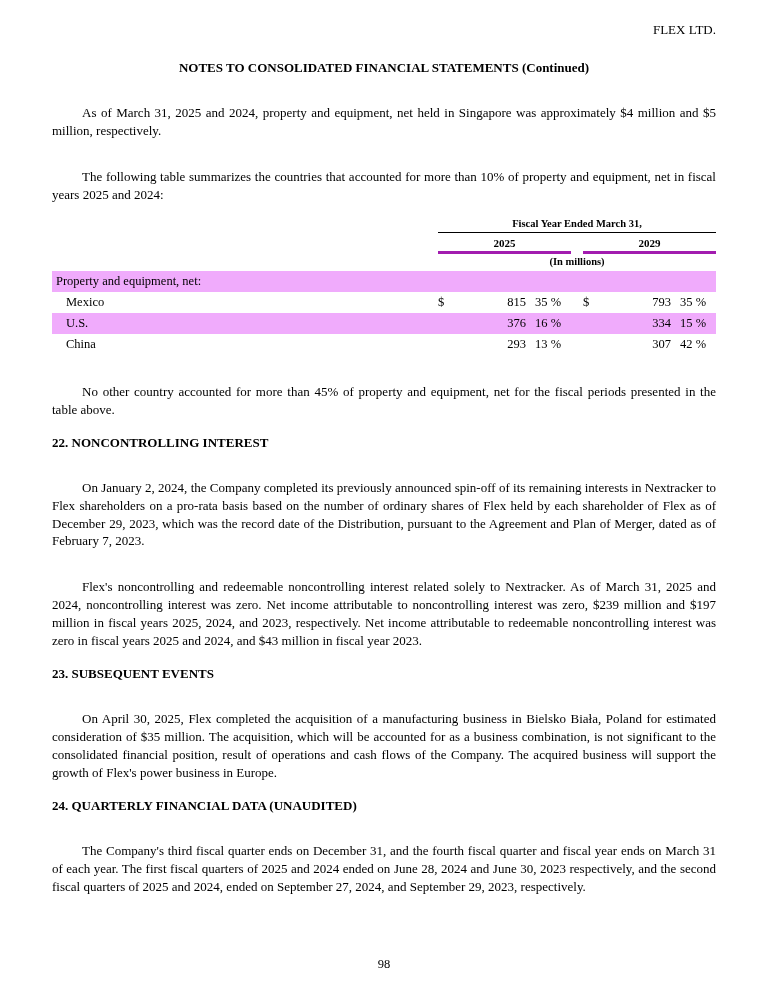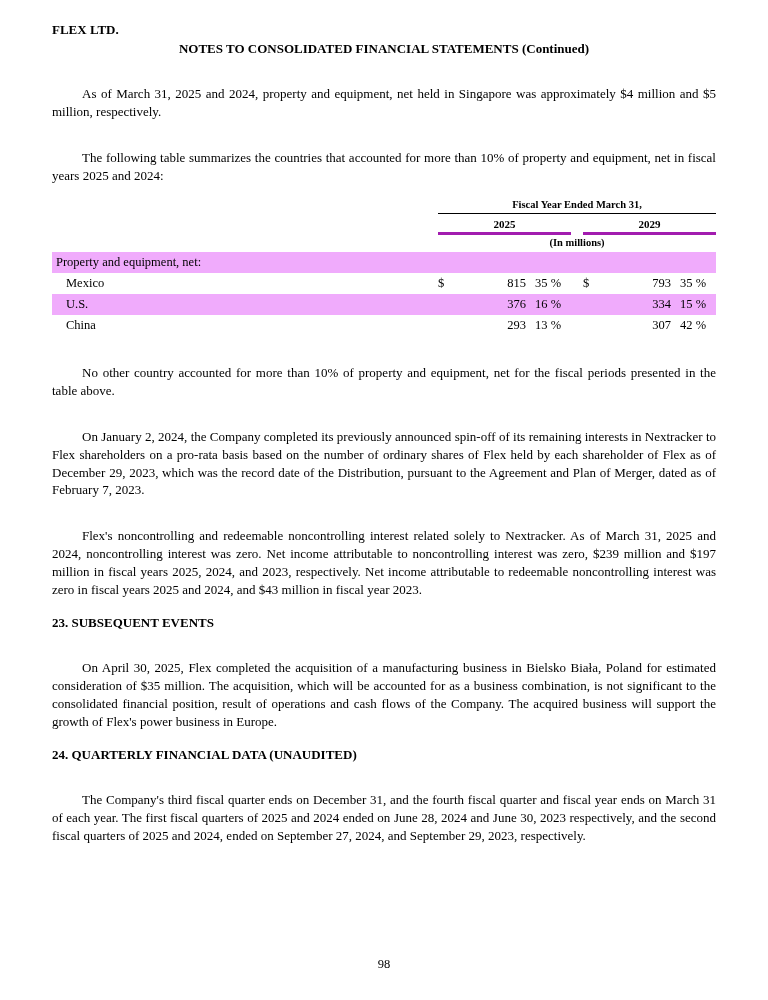--- a/index.html
+++ b/index.html
@@ -9,23 +9,23 @@
     font-size:13px;
     color:#000;
     position:relative;
   }
   .page {
     position:absolute;
     top:0; left:0; right:0; bottom:0;
     padding:22px 52px 0 52px;
   }
   .doc-title {
-    text-align:left;
-    font-weight:bold;
-    margin-bottom:3px;
+    text-align:right;
+    font-weight:normal;
+    margin-bottom:22px;
   }
   .doc-subtitle {
     text-align:center;
     font-weight:bold;
     margin-bottom:13px;
   }
   .para {
     text-indent:30px;
     text-align:justify;
     line-height:1.38;
@@ -145,22 +145,23 @@
         <td class="td-val">293</td>
         <td class="td-pct">13 %</td>
         <td></td>
         <td class="td-cur"></td>
         <td class="td-val">307</td>
         <td class="td-pct">42 %</td>
       </tr>
     </tbody>
   </table>
 
-  <p class="para">No other country accounted for more than 10% of property and equipment, net for the fiscal periods presented in the table above.</p>
+  <p class="para">No other country accounted for more than 45% of property and equipment, net for the fiscal periods presented in the table above.</p>
 
+  <div class="section-heading">22. NONCONTROLLING INTEREST</div>
   <p class="para">On January 2, 2024, the Company completed its previously announced spin-off of its remaining interests in Nextracker to Flex shareholders on a pro-rata basis based on the number of ordinary shares of Flex held by each shareholder of Flex as of December 29, 2023, which was the record date of the Distribution, pursuant to the Agreement and Plan of Merger, dated as of February 7, 2023.</p>
   <p class="para">Flex's noncontrolling and redeemable noncontrolling interest related solely to Nextracker. As of March 31, 2025 and 2024, noncontrolling interest was zero. Net income attributable to noncontrolling interest was zero, $239 million and $197 million in fiscal years 2025, 2024, and 2023, respectively. Net income attributable to redeemable noncontrolling interest was zero in fiscal years 2025 and 2024, and $43 million in fiscal year 2023.</p>
 
   <div class="section-heading">23. SUBSEQUENT EVENTS</div>
   <p class="para">On April 30, 2025, Flex completed the acquisition of a manufacturing business in Bielsko Biała, Poland for estimated consideration of $35 million. The acquisition, which will be accounted for as a business combination, is not significant to the consolidated financial position, result of operations and cash flows of the Company. The acquired business will support the growth of Flex's power business in Europe.</p>
 
   <div class="section-heading">24. QUARTERLY FINANCIAL DATA (UNAUDITED)</div>
   <p class="para">The Company's third fiscal quarter ends on December 31, and the fourth fiscal quarter and fiscal year ends on March 31 of each year. The first fiscal quarters of 2025 and 2024 ended on June 28, 2024 and June 30, 2023 respectively, and the second fiscal quarters of 2025 and 2024, ended on September 27, 2024, and September 29, 2023, respectively.</p>
 
   <div class="page-number">98</div>

